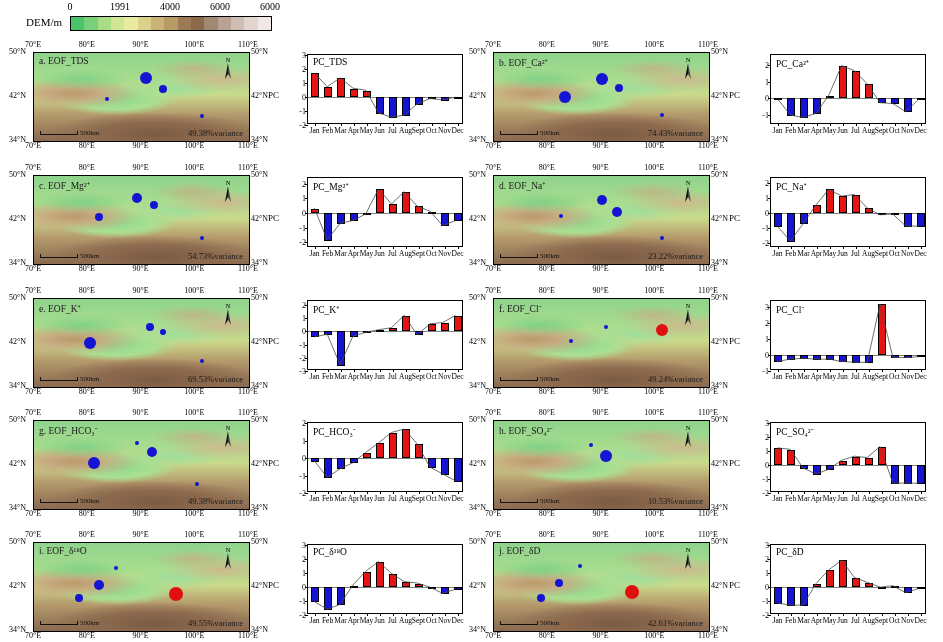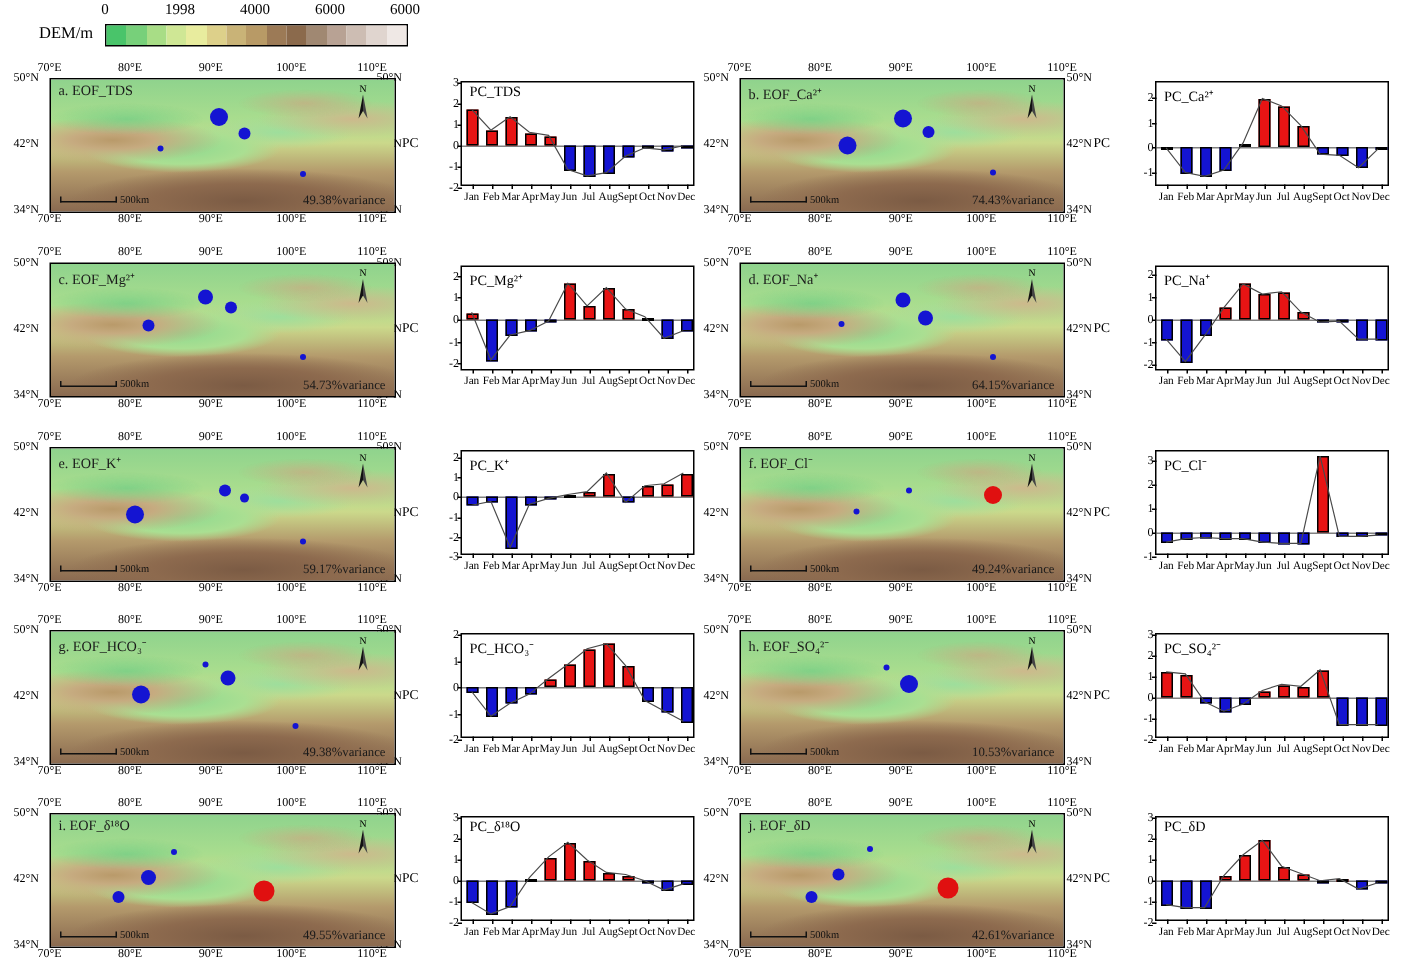--- a/index.html
+++ b/index.html
@@ -10,21 +10,21 @@
   .cbar-wrap{position:absolute;left:0;top:0;width:290px;height:38px;}
   .cbar-label{position:absolute;left:26px;top:16px;font-size:11px;}
   .cbar{position:absolute;left:70px;top:16px;width:200px;height:13px;border:1px solid #000;display:flex;}
   .cbar i{flex:1 1 auto;display:block;height:100%;}
   .cbar-ticks{position:absolute;left:70px;top:1px;width:200px;height:14px;}
   .cbar-ticks span{position:absolute;font-size:10px;transform:translateX(-50%);}
 
   
   .row{position:absolute;left:0;width:943px;height:120px;}
   .map{position:absolute;top:12px;width:215px;height:88px;border:1px solid #000;overflow:hidden;}
-  .mapA{left:33px;padding-left:14px;}
+  .mapA{left:33px;}
   .mapB{left:493px;}
   .map .terrain{position:absolute;inset:0;
     background:
       radial-gradient(ellipse 55% 30% at 18% 46%, #b99a6a 0%, #c6ab80 22%, rgba(198,171,128,0) 58%),
       radial-gradient(ellipse 70% 34% at 56% 92%, #7b5b44 0%, #8d6a4e 38%, rgba(141,106,78,0) 72%),
       radial-gradient(ellipse 40% 20% at 88% 30%, #cdb98c 0%, rgba(205,185,140,0) 70%),
       radial-gradient(ellipse 34% 22% at 38% 52%, #8fd98f 0%, #aadf92 55%, rgba(170,223,146,0) 85%),
       radial-gradient(ellipse 28% 16% at 66% 40%, #9ede9c 0%, rgba(158,222,156,0) 80%),
       linear-gradient(180deg,#8fd38d 0%,#a9dd8e 30%,#cbd98b 48%,#b49a6c 70%,#8a6a50 100%);
   }
@@ -70,21 +70,21 @@
 </style>
 </head>
 <body>
 
 <div class="page">
 
   <div class="cbar-wrap">
     <div class="cbar-label">DEM/m</div>
     <div class="cbar-ticks">
         <span style="left: 0px;">0</span>
-        <span style="left: 50px;">1998</span>
+        <span style="left: 50px;">1991</span>
         <span style="left: 100px;">4000</span>
         <span style="left: 150px;">6000</span>
         <span style="left: 200px;">6000</span>
       </div>
     <div class="cbar">
         <i style="background: rgb(73, 196, 106);"></i>
         <i style="background: rgb(119, 208, 122);"></i>
         <i style="background: rgb(168, 221, 134);"></i>
         <i style="background: rgb(207, 231, 149);"></i>
         <i style="background: rgb(232, 236, 158);"></i>
@@ -420,21 +420,21 @@
             <span style="left: 111.5px;">Sept</span>
             <span style="left: 124.5px;">Oct</span>
             <span style="left: 137.5px;">Nov</span>
             <span style="left: 150.5px;">Dec</span>
           </div>
         </div>
         <div class="map mapB">
           <div class="terrain"></div>
           <div class="ramp2"></div>
           <div class="panel-title">d. EOF_Na⁺</div>
-          <div class="variance">64.15%variance</div>
+          <div class="variance">23.22%variance</div>
           <div class="scalebar">
             <div class="bar"></div>
             <div class="txt">500km</div>
           </div>
           <div class="northarrow">
             <div class="n">N</div>
             <svg width="14" height="17" viewBox="0 0 14 17">
               <polygon points="7,0 4,16 7,11" fill="#111"></polygon>
               <polygon points="7,0 10,16 7,11" fill="#444"></polygon>
             </svg>
@@ -542,21 +542,21 @@
         <div class="axlab" style="top: 95px; left: 469px;">34°N</div>
         <div class="axlab" style="top: 7px; left: 711px;">50°N</div>
         <div class="axlab" style="top: 51px; left: 711px;">42°N</div>
         <div class="axlab" style="top: 95px; left: 711px;">34°N</div>
         <div class="pclabel" style="left: 268px; top: 50px;">PC</div>
         <div class="pclabel" style="left: 729px; top: 50px;">PC</div>
         <div class="map mapA">
           <div class="terrain"></div>
           <div class="ramp2"></div>
           <div class="panel-title">e. EOF_K⁺</div>
-          <div class="variance">59.17%variance</div>
+          <div class="variance">69.53%variance</div>
           <div class="scalebar">
             <div class="bar"></div>
             <div class="txt">500km</div>
           </div>
           <div class="northarrow">
             <div class="n">N</div>
             <svg width="14" height="17" viewBox="0 0 14 17">
               <polygon points="7,0 4,16 7,11" fill="#111"></polygon>
               <polygon points="7,0 10,16 7,11" fill="#444"></polygon>
             </svg>

